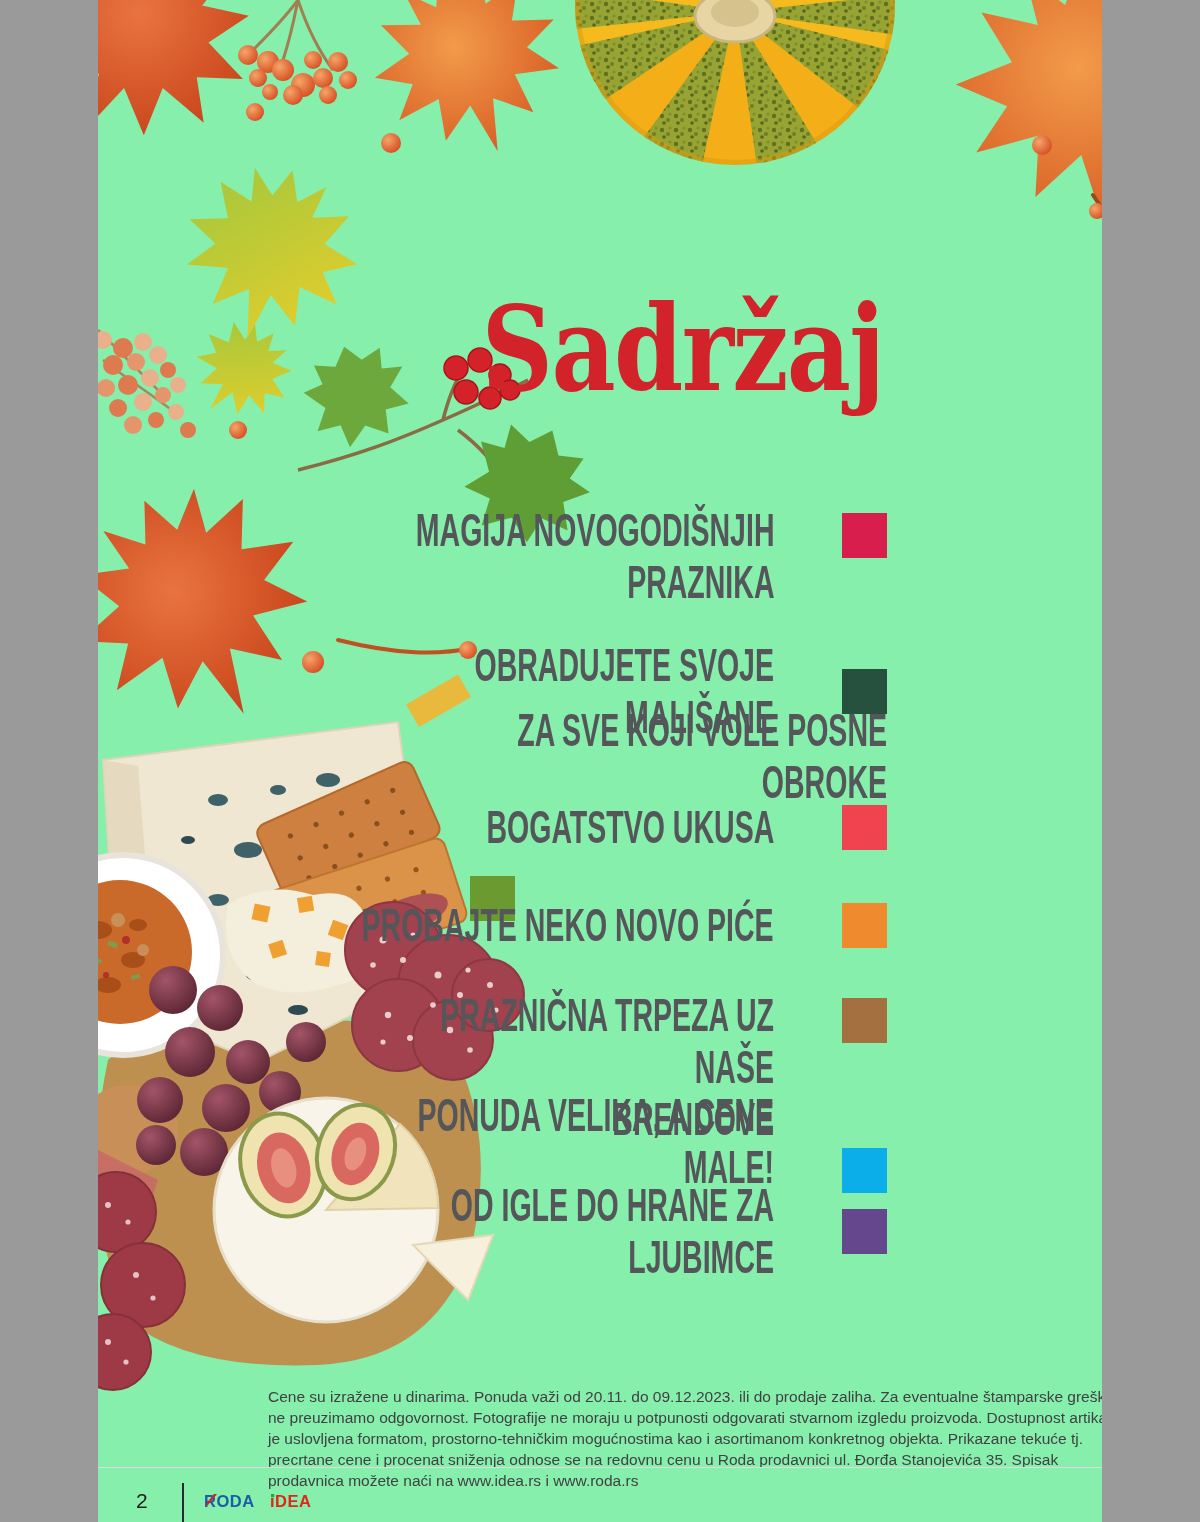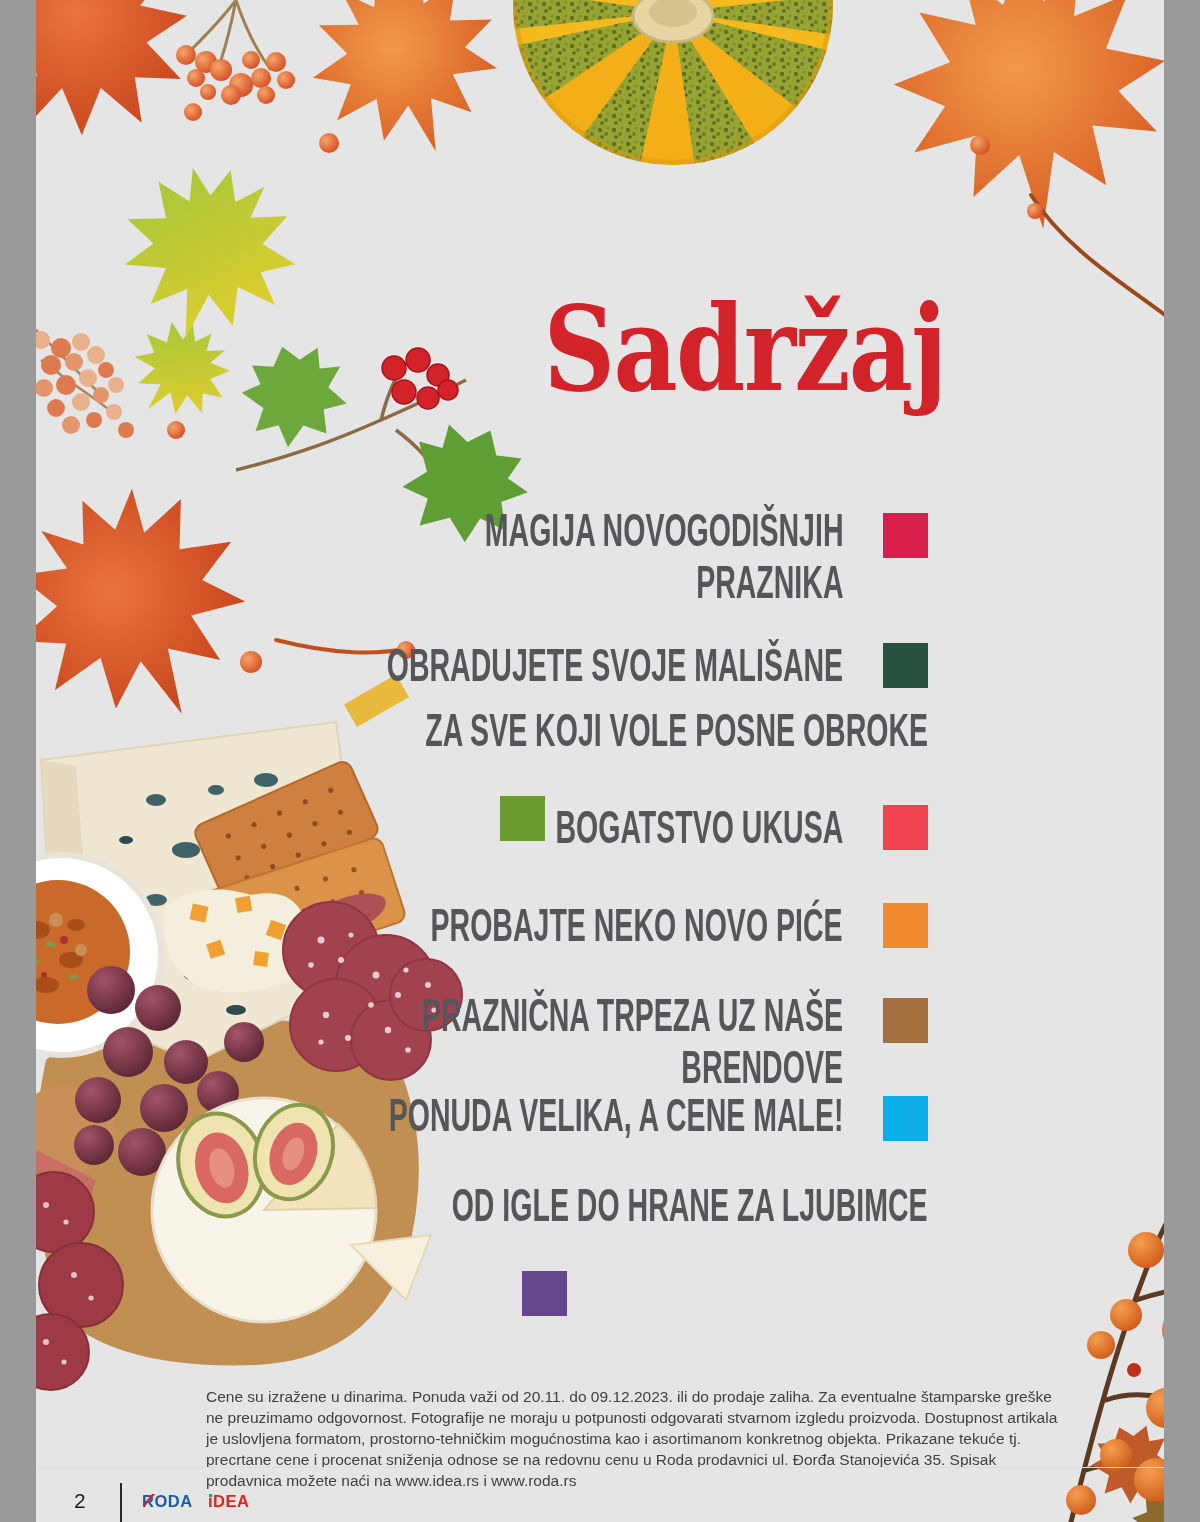--- a/index.html
+++ b/index.html
@@ -1,34 +1,34 @@
 <!DOCTYPE html>
 <html><head>
 <meta charset="utf-8">
 <style>
   html,body { margin:0; padding:0; background:#9a9a9a; }
-  .page { position:relative; width:1128px; height:1522px; margin:0 auto; background:#e5e5e5;
+  .page { position:relative; width:1004px; height:1522px; margin:0 auto; background:#86efac;
           overflow:hidden; font-family:"Liberation Sans", sans-serif; }
   .decor { position:absolute; left:0; top:0; width:1200px; height:1522px; pointer-events:none; }
 
   .title { position:absolute; top:284px; right:218px; margin:0;
            font-family:"DejaVu Serif", serif; font-weight:bold; font-size:118px;
            line-height:1.1; letter-spacing:-2px;
            transform:scaleX(.84); transform-origin:100% 0; }
 
-  .toc-row { position:absolute; right:236px; display:flex; align-items:center; gap:40px; }
+  .toc-row { position:absolute; right:215px; display:flex; align-items:center; gap:68px; }
   .toc-row.two-line { align-items:flex-start; }
   .toc-label { font-weight:bold; font-size:46px; line-height:52px; color:#54565A;
                text-align:right; white-space:pre-line; letter-spacing:0;
                transform:scaleX(.62); transform-origin:100% 50%; }
   .two-line .toc-label { transform-origin:100% 0; }
   .toc-square { width:45px; height:45px; flex:none; }
   .two-line .toc-square { margin-top:9px; }
   .r1 { top:504px; } .r2 { top:607px;margin-top:32px; } .r3 { top:704px;flex-direction:column; } .r4 { top:801px; }
-  .r5 { top:899px; } .r6 { top:989px; } .r7 { top:1089px;align-items:flex-end; } .r8 { top:1179px;flex-direction:column; }
+  .r5 { top:899px; } .r6 { top:989px; } .r7 { top:1089px;align-items:flex-end; } .r8 { top:1179px; }
 
   .disclaimer { position:absolute; top:1370px; left:170px; width:860px; 
                 font-size:15.5px; line-height:21px; color:#414042; }
 
   .footer-line { position:absolute; top:1467px; left:0; width:1200px; height:1px; background:#DCDCDC; }
   .page-number { position:absolute; left:38px; top:1489px; font-size:21px; color:#1c1c1c; }
   .footer-divider { position:absolute; left:84px; top:1483px; width:2px; height:39px; background:#2a2a2a; }
   .logos { position:absolute; left:106px; top:1490px; }
 </style>
 </head>

